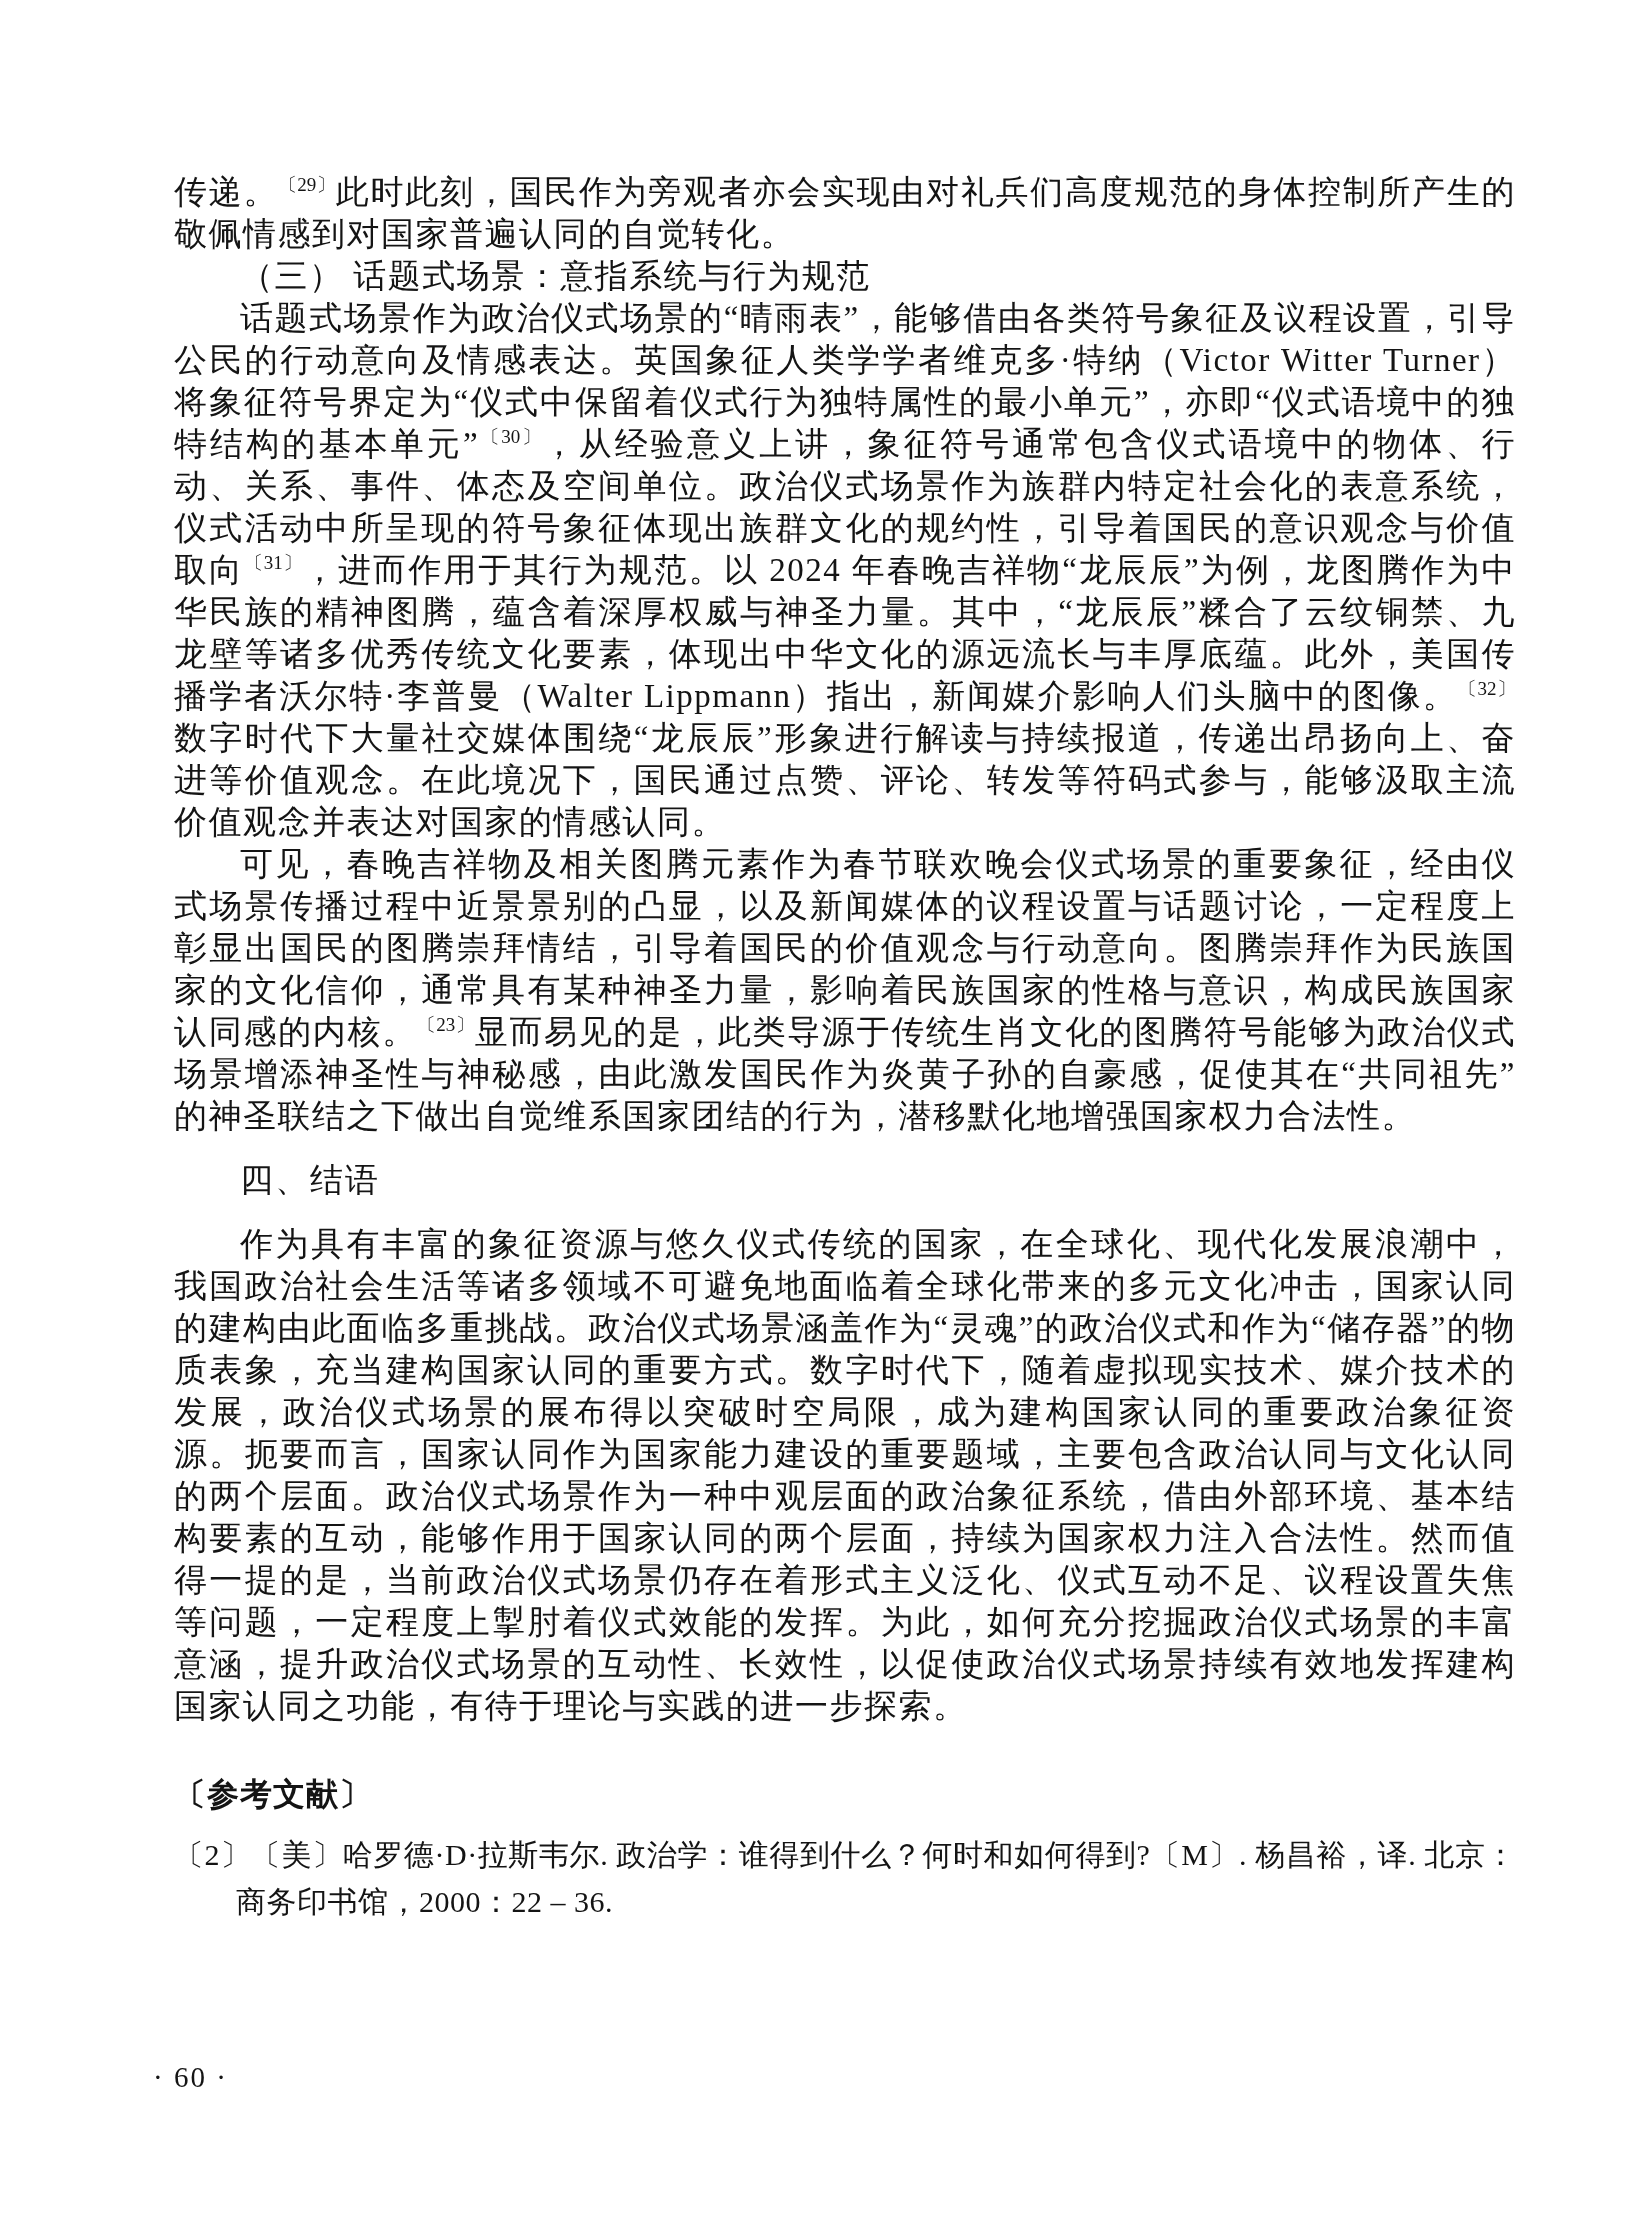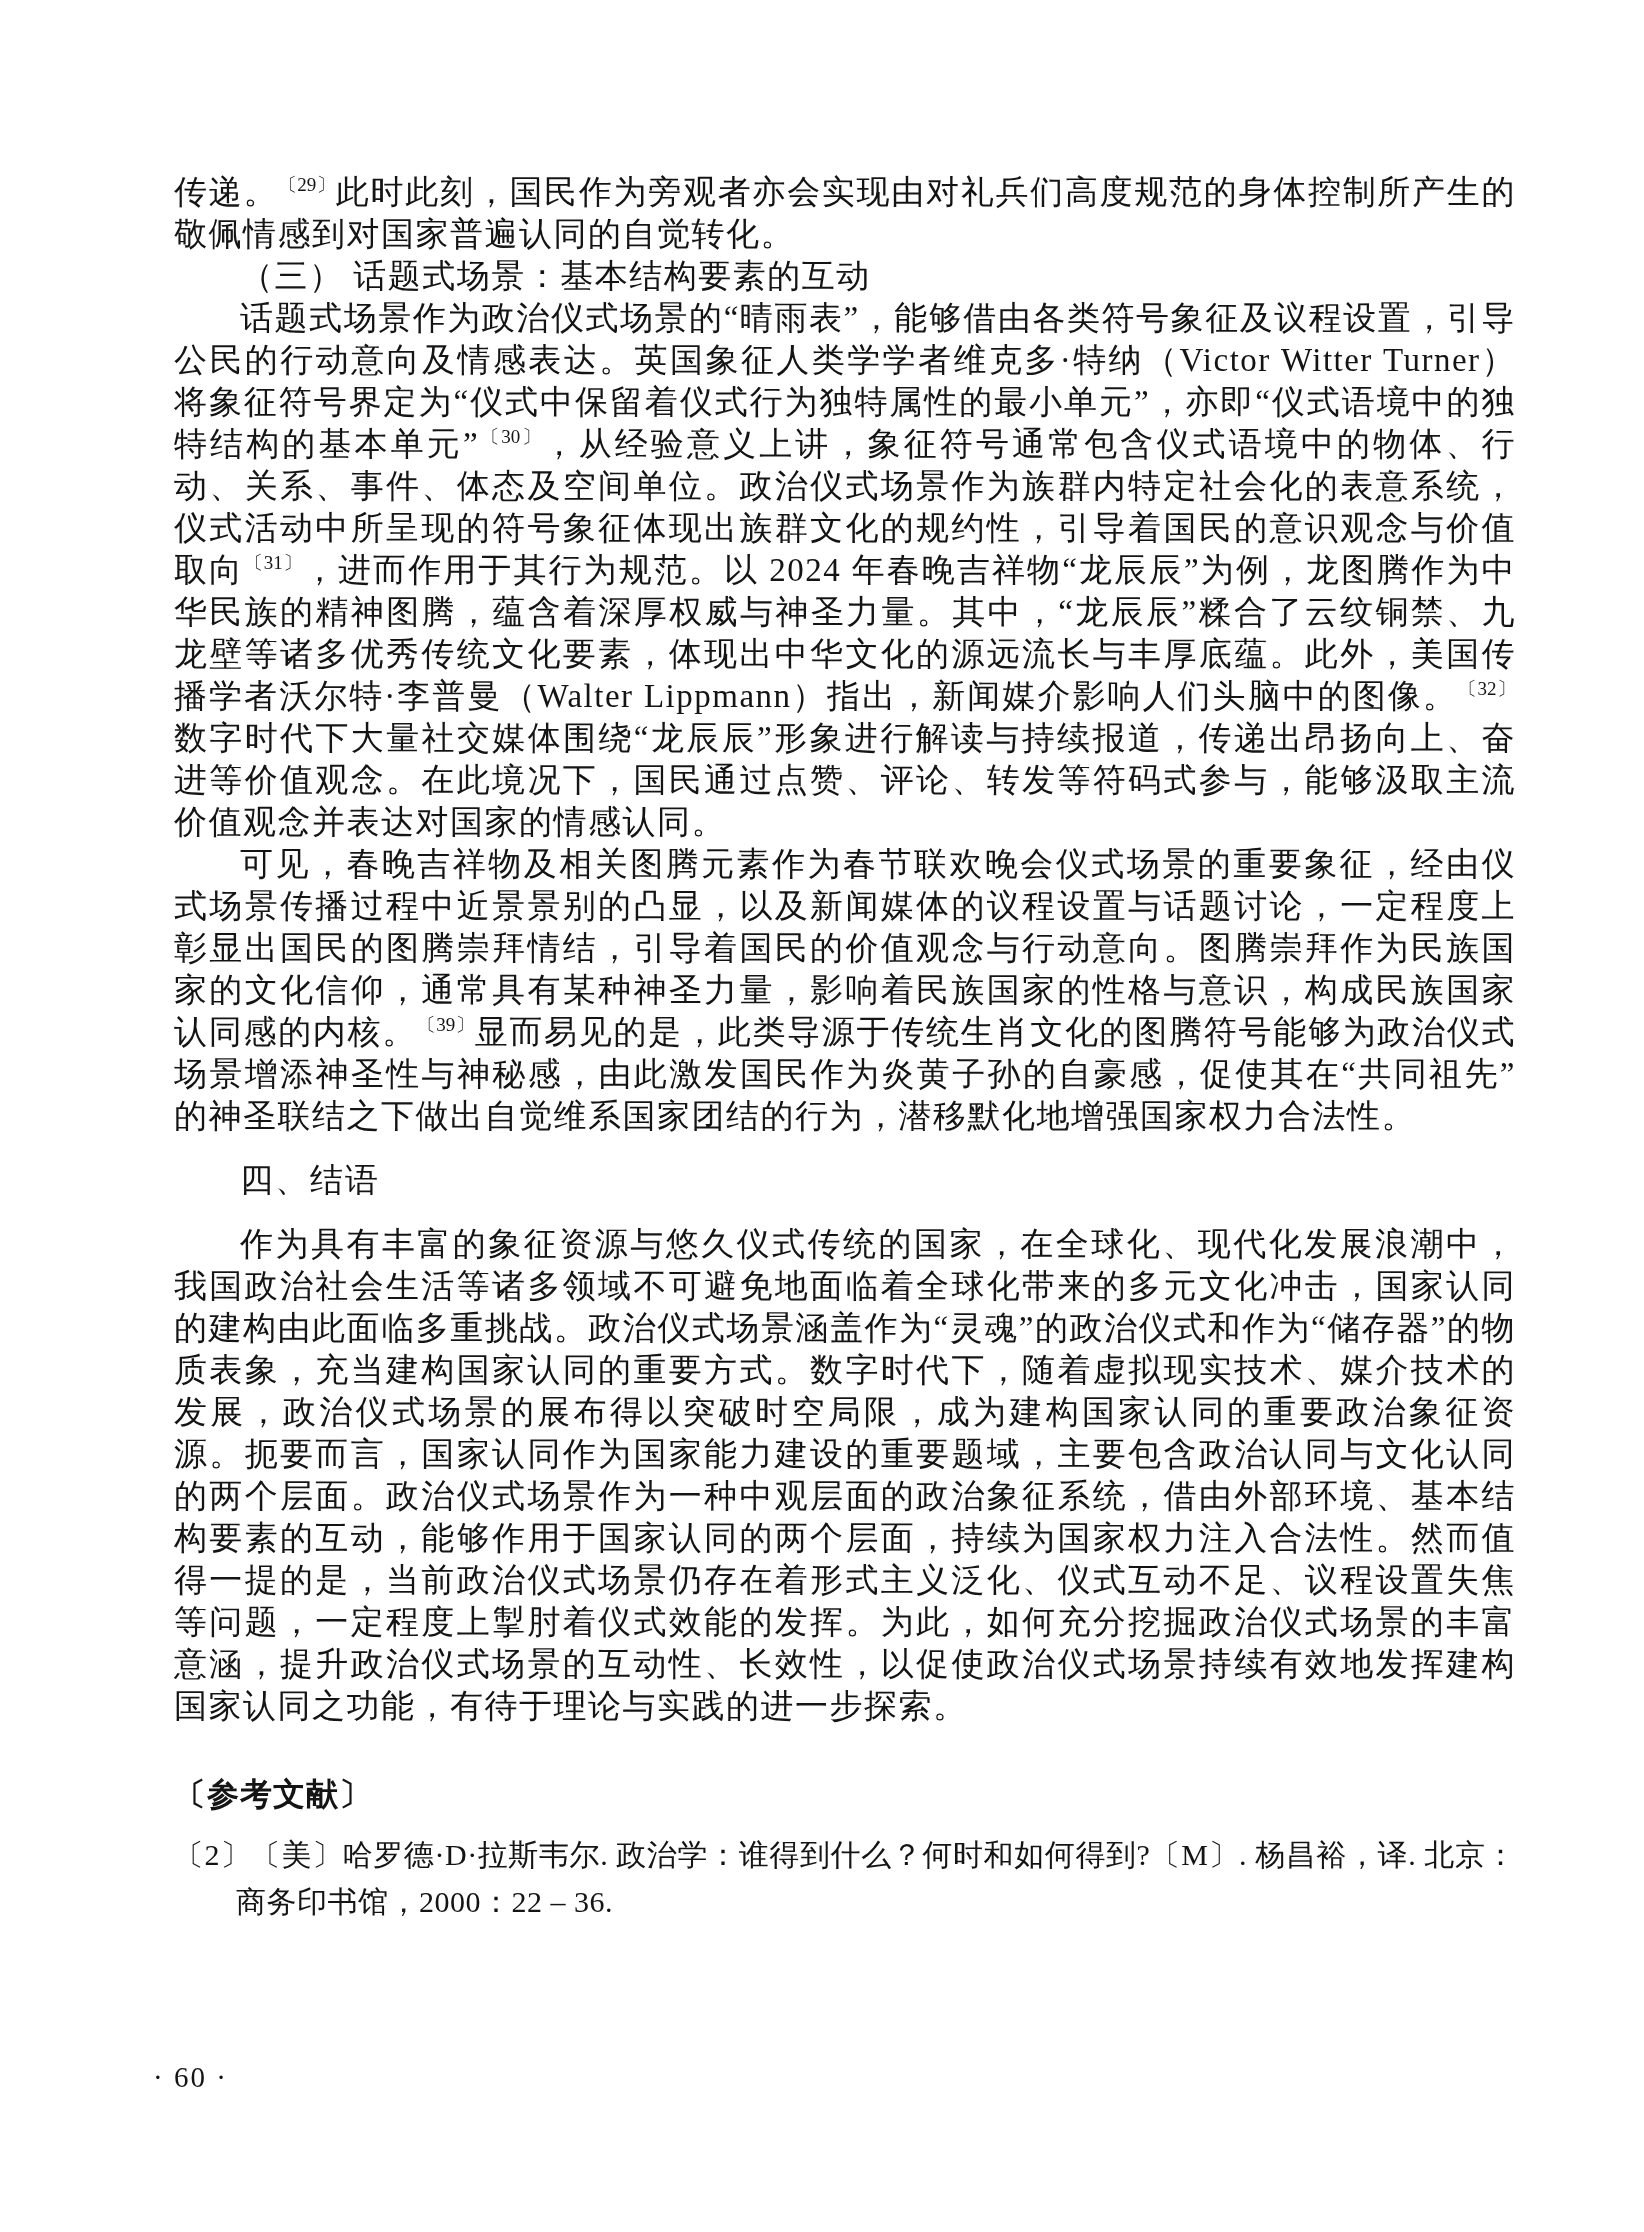--- a/index.html
+++ b/index.html
@@ -75,25 +75,25 @@
     margin-top: 8px;
   }
 </style>
 </head>
 <body>
 
 <div class="page">
 
   <p class="body-para">传递。<sup class="cite">〔29〕</sup>此时此刻，国民作为旁观者亦会实现由对礼兵们高度规范的身体控制所产生的敬佩情感到对国家普遍认同的自觉转化。</p>
 
-  <h3 class="sub-heading">（三） 话题式场景：基本结构要素的互动</h3>
+  <h3 class="sub-heading">（三） 话题式场景：意指系统与行为规范</h3>
 
   <p class="body-para indent">话题式场景作为政治仪式场景的“晴雨表”，能够借由各类符号象征及议程设置，引导公民的行动意向及情感表达。英国象征人类学学者维克多·特纳（Victor Witter Turner）将象征符号界定为“仪式中保留着仪式行为独特属性的最小单元”，亦即“仪式语境中的独特结构的基本单元”<sup class="cite">〔30〕</sup>，从经验意义上讲，象征符号通常包含仪式语境中的物体、行动、关系、事件、体态及空间单位。政治仪式场景作为族群内特定社会化的表意系统，仪式活动中所呈现的符号象征体现出族群文化的规约性，引导着国民的意识观念与价值取向<sup class="cite">〔31〕</sup>，进而作用于其行为规范。以 2024 年春晚吉祥物“龙辰辰”为例，龙图腾作为中华民族的精神图腾，蕴含着深厚权威与神圣力量。其中，“龙辰辰”糅合了云纹铜禁、九龙壁等诸多优秀传统文化要素，体现出中华文化的源远流长与丰厚底蕴。此外，美国传播学者沃尔特·李普曼（Walter Lippmann）指出，新闻媒介影响人们头脑中的图像。<sup class="cite">〔32〕</sup>数字时代下大量社交媒体围绕“龙辰辰”形象进行解读与持续报道，传递出昂扬向上、奋进等价值观念。在此境况下，国民通过点赞、评论、转发等符码式参与，能够汲取主流价值观念并表达对国家的情感认同。</p>
 
-  <p class="body-para indent">可见，春晚吉祥物及相关图腾元素作为春节联欢晚会仪式场景的重要象征，经由仪式场景传播过程中近景景别的凸显，以及新闻媒体的议程设置与话题讨论，一定程度上彰显出国民的图腾崇拜情结，引导着国民的价值观念与行动意向。图腾崇拜作为民族国家的文化信仰，通常具有某种神圣力量，影响着民族国家的性格与意识，构成民族国家认同感的内核。<sup class="cite">〔39〕</sup>显而易见的是，此类导源于传统生肖文化的图腾符号能够为政治仪式场景增添神圣性与神秘感，由此激发国民作为炎黄子孙的自豪感，促使其在“共同祖先”的神圣联结之下做出自觉维系国家团结的行为，潜移默化地增强国家权力合法性。</p>
+  <p class="body-para indent">可见，春晚吉祥物及相关图腾元素作为春节联欢晚会仪式场景的重要象征，经由仪式场景传播过程中近景景别的凸显，以及新闻媒体的议程设置与话题讨论，一定程度上彰显出国民的图腾崇拜情结，引导着国民的价值观念与行动意向。图腾崇拜作为民族国家的文化信仰，通常具有某种神圣力量，影响着民族国家的性格与意识，构成民族国家认同感的内核。<sup class="cite">〔23〕</sup>显而易见的是，此类导源于传统生肖文化的图腾符号能够为政治仪式场景增添神圣性与神秘感，由此激发国民作为炎黄子孙的自豪感，促使其在“共同祖先”的神圣联结之下做出自觉维系国家团结的行为，潜移默化地增强国家权力合法性。</p>
 
   <h2 class="section-heading">四、结语</h2>
 
   <p class="body-para indent">作为具有丰富的象征资源与悠久仪式传统的国家，在全球化、现代化发展浪潮中，我国政治社会生活等诸多领域不可避免地面临着全球化带来的多元文化冲击，国家认同的建构由此面临多重挑战。政治仪式场景涵盖作为“灵魂”的政治仪式和作为“储存器”的物质表象，充当建构国家认同的重要方式。数字时代下，随着虚拟现实技术、媒介技术的发展，政治仪式场景的展布得以突破时空局限，成为建构国家认同的重要政治象征资源。扼要而言，国家认同作为国家能力建设的重要题域，主要包含政治认同与文化认同的两个层面。政治仪式场景作为一种中观层面的政治象征系统，借由外部环境、基本结构要素的互动，能够作用于国家认同的两个层面，持续为国家权力注入合法性。然而值得一提的是，当前政治仪式场景仍存在着形式主义泛化、仪式互动不足、议程设置失焦等问题，一定程度上掣肘着仪式效能的发挥。为此，如何充分挖掘政治仪式场景的丰富意涵，提升政治仪式场景的互动性、长效性，以促使政治仪式场景持续有效地发挥建构国家认同之功能，有待于理论与实践的进一步探索。</p>
 
   <div class="ref-heading">〔参考文献〕</div>
 
   <div class="ref-list">
       <p class="ref-item">〔2〕〔美〕哈罗德·D·拉斯韦尔. 政治学：谁得到什么？何时和如何得到?〔M〕. 杨昌裕，译. 北京：商务印书馆，2000：22 – 36.</p>
     </div>

